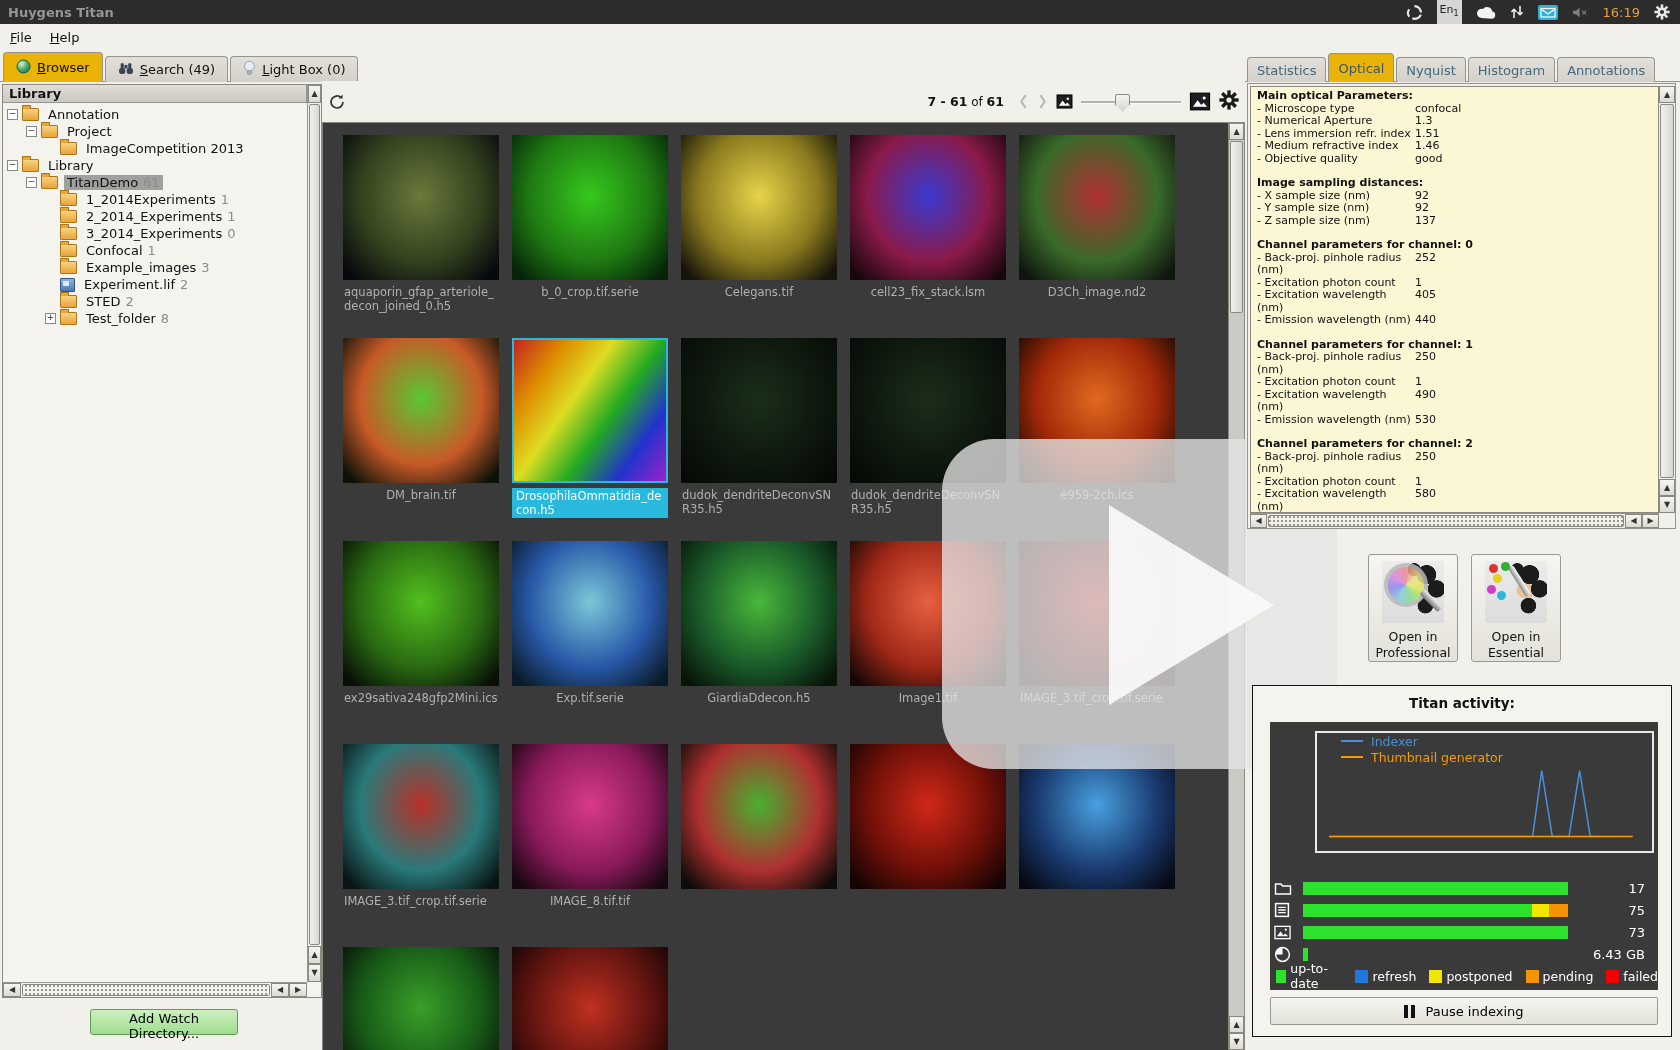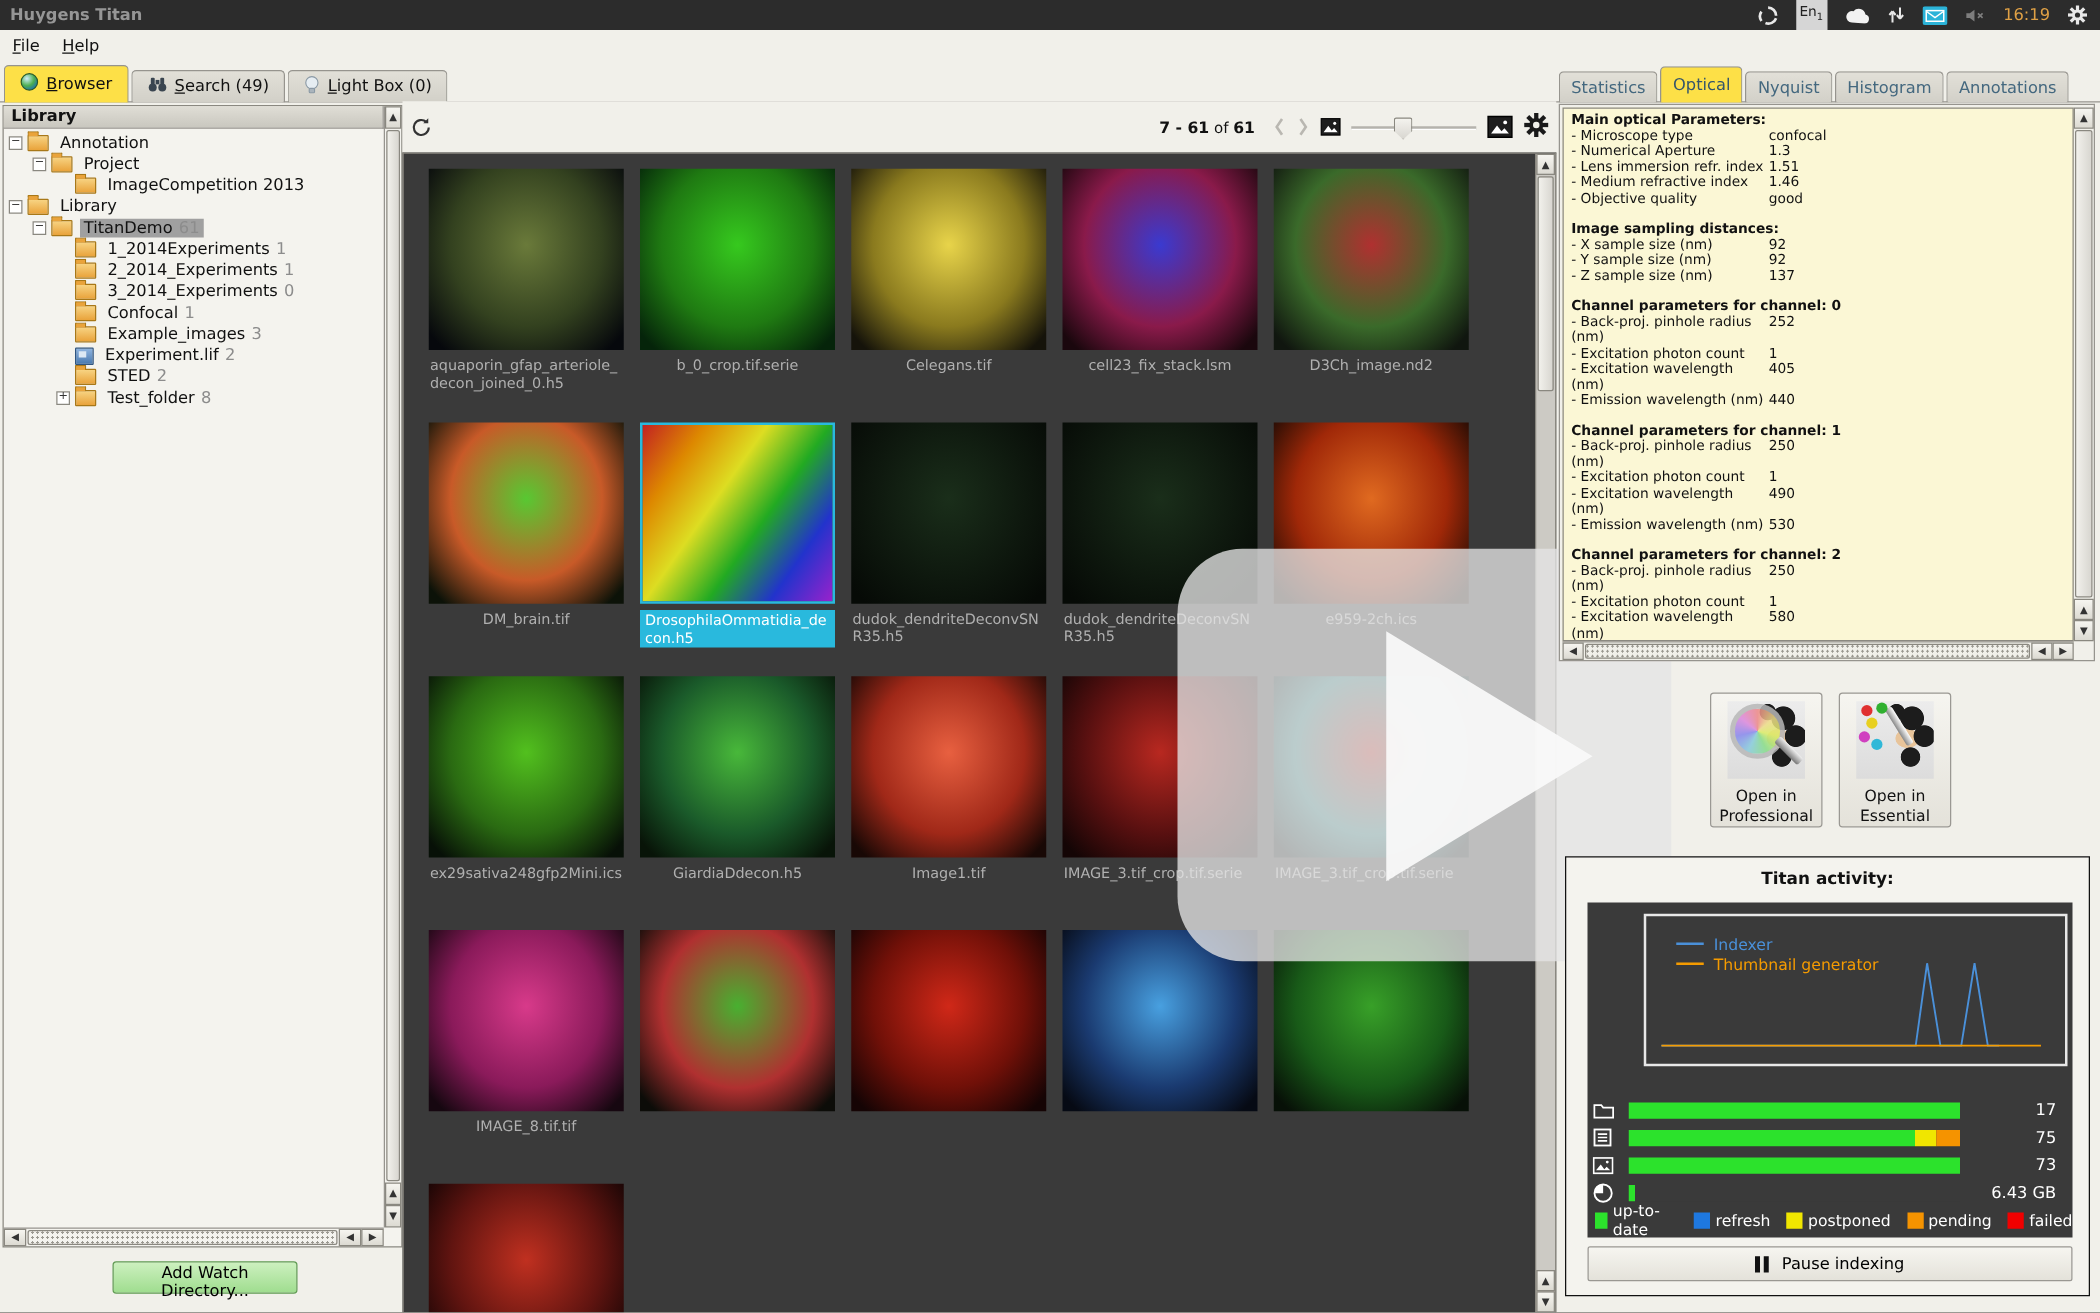--- a/index.html
+++ b/index.html
@@ -17,21 +17,21 @@
   
   .menubar{position:absolute;left:0;top:24px;width:1680px;height:26px;background:#f1f0ea;display:flex;align-items:center;gap:18px;padding-left:10px;}
   .menu-item{cursor:default;}
   
   .tabstrip{position:absolute;left:0;top:50px;width:1680px;height:31px;border-bottom:1px solid #96948e;}
   .tabs{position:absolute;bottom:-1px;display:flex;align-items:flex-end;}
   .tabs-left{left:3px;}
   .tabs-right{left:1247px;}
   .tab{display:flex;align-items:center;gap:6px;border:1px solid #96948e;border-bottom:none;
        border-radius:4px 4px 0 0;padding:0 12px;height:25px;background:linear-gradient(#e2e0d8,#d2d0c8);margin-right:2px;white-space:nowrap;}
-  .tab.active{height:29px;background:#fde047;position:relative;z-index:2;justify-content:center;}
+  .tab.active{height:29px;background:#eab308;position:relative;z-index:2;justify-content:center;}
   .rtab{color:#44687f;font-size:13px;height:24px;padding:0 9px;}
   .rtab.active{height:28px;color:#35566b;}
   
   .sidebar-panel{position:absolute;left:2px;top:84px;width:318px;height:912px;background:#f4f3ee;border:1px solid #8a8880;
        display:grid;grid-template-columns:1fr 14px;grid-template-rows:18px 1fr 15px;}
   .lib-header{grid-column:1;grid-row:1;background:linear-gradient(#e0ded6,#c9c7bf);border-bottom:1px solid #96948e;border-right:1px solid #96948e;
        font-weight:bold;padding:1px 6px;font-size:13px;}
   .tree{grid-column:1;grid-row:2;overflow:hidden;padding-top:3px;}
   .trow{display:flex;align-items:center;height:17px;white-space:nowrap;}
   .indent{display:inline-block;height:1px;}
@@ -111,21 +111,21 @@
      background:conic-gradient(#e88,#ed8,#de6,#8d8,#8cd,#88e,#d8d,#e88);opacity:.85;}
   .handle{position:absolute;left:36px;top:36px;width:26px;height:7px;background:linear-gradient(#eee,#777);transform:rotate(45deg);border-radius:2px;}
   .wand{position:absolute;left:28px;top:4px;width:34px;height:6px;background:linear-gradient(#fff,#888);transform:rotate(58deg);transform-origin:left top;border-radius:2px;}
   .dot{position:absolute;width:9px;height:9px;border-radius:50%;}
   
   .activity{position:absolute;left:7px;top:604px;width:420px;height:352px;background:#f4f3ee;border:1px solid #111;box-sizing:border-box;}
   .act-title{text-align:center;font-weight:bold;font-size:13.5px;margin-top:9px;}
   .act-dark{position:absolute;left:17px;top:36px;width:388px;height:268px;background:#3a3a3a;}
   .chartbox{position:absolute;left:45px;top:9px;width:335px;height:118px;border:2px solid #e8e8e8;}
   .chartbox svg{display:block;width:100%;height:100%;}
-  .chart-legend{position:absolute;left:24px;top:14px;font-size:12.5px;}
+  .chart-legend{position:absolute;left:24px;top:0;font-size:12.5px;}
   .cl-row{display:flex;align-items:center;gap:8px;height:16px;}
   .cl-line{width:22px;height:0;border-top:2px solid;}
   .brow{position:absolute;left:4px;height:16px;display:flex;align-items:center;width:380px;}
   .bicon16{width:18px;display:flex;}
   .btrack{margin-left:11px;width:265px;height:13px;display:flex;background:#3a3a3a;}
   .bseg{height:13px;}
   .bval{margin-left:auto;color:#fff;font-size:13px;padding-right:9px;}
   .act-legend{position:absolute;left:6px;top:239px;display:flex;align-items:center;gap:13px;color:#fff;font-size:12.5px;}
   .lg-item{display:flex;align-items:center;gap:4px;}
   .lg-swatch{width:13px;height:13px;}
@@ -472,20 +472,24 @@
             <div class="cimg" style="background: radial-gradient(at 50% 42%, rgb(26, 46, 26), rgb(14, 24, 14) 55%, rgb(6, 10, 6) 92%);"></div>
             <div class="clabel multiline">dudok_dendriteDeconvSNR35.h5</div>
           </div>
           <div class="cell">
             <div class="cimg" style="background: radial-gradient(at 50% 42%, rgb(224, 106, 32), rgb(160, 40, 8) 55%, rgb(26, 10, 4) 92%);"></div>
             <div class="clabel">e959-2ch.ics</div>
           </div>
           <div class="cell">
             <div class="cimg" style="background: radial-gradient(at 50% 42%, rgb(82, 192, 30), rgb(42, 106, 18) 55%, rgb(7, 16, 7) 92%);"></div>
             <div class="clabel multiline">ex29sativa248gfp2Mini.ics</div>
+          </div>
+          <div class="cell">
+            <div class="cimg" style="background: radial-gradient(at 50% 42%, rgb(122, 200, 216), rgb(40, 88, 168) 55%, rgb(10, 26, 40) 92%);"></div>
+            <div class="clabel">Exp.tif.serie</div>
           </div>
           <div class="cell">
             <div class="cimg" style="background: radial-gradient(at 50% 42%, rgb(72, 184, 58), rgb(26, 90, 42) 55%, rgb(8, 20, 8) 92%);"></div>
             <div class="clabel">GiardiaDdecon.h5</div>
           </div>
           <div class="cell">
             <div class="cimg" style="background: radial-gradient(at 50% 42%, rgb(232, 96, 64), rgb(160, 40, 24) 55%, rgb(24, 8, 5) 92%);"></div>
             <div class="clabel">Image1.tif</div>
           </div>
           <div class="cell">

